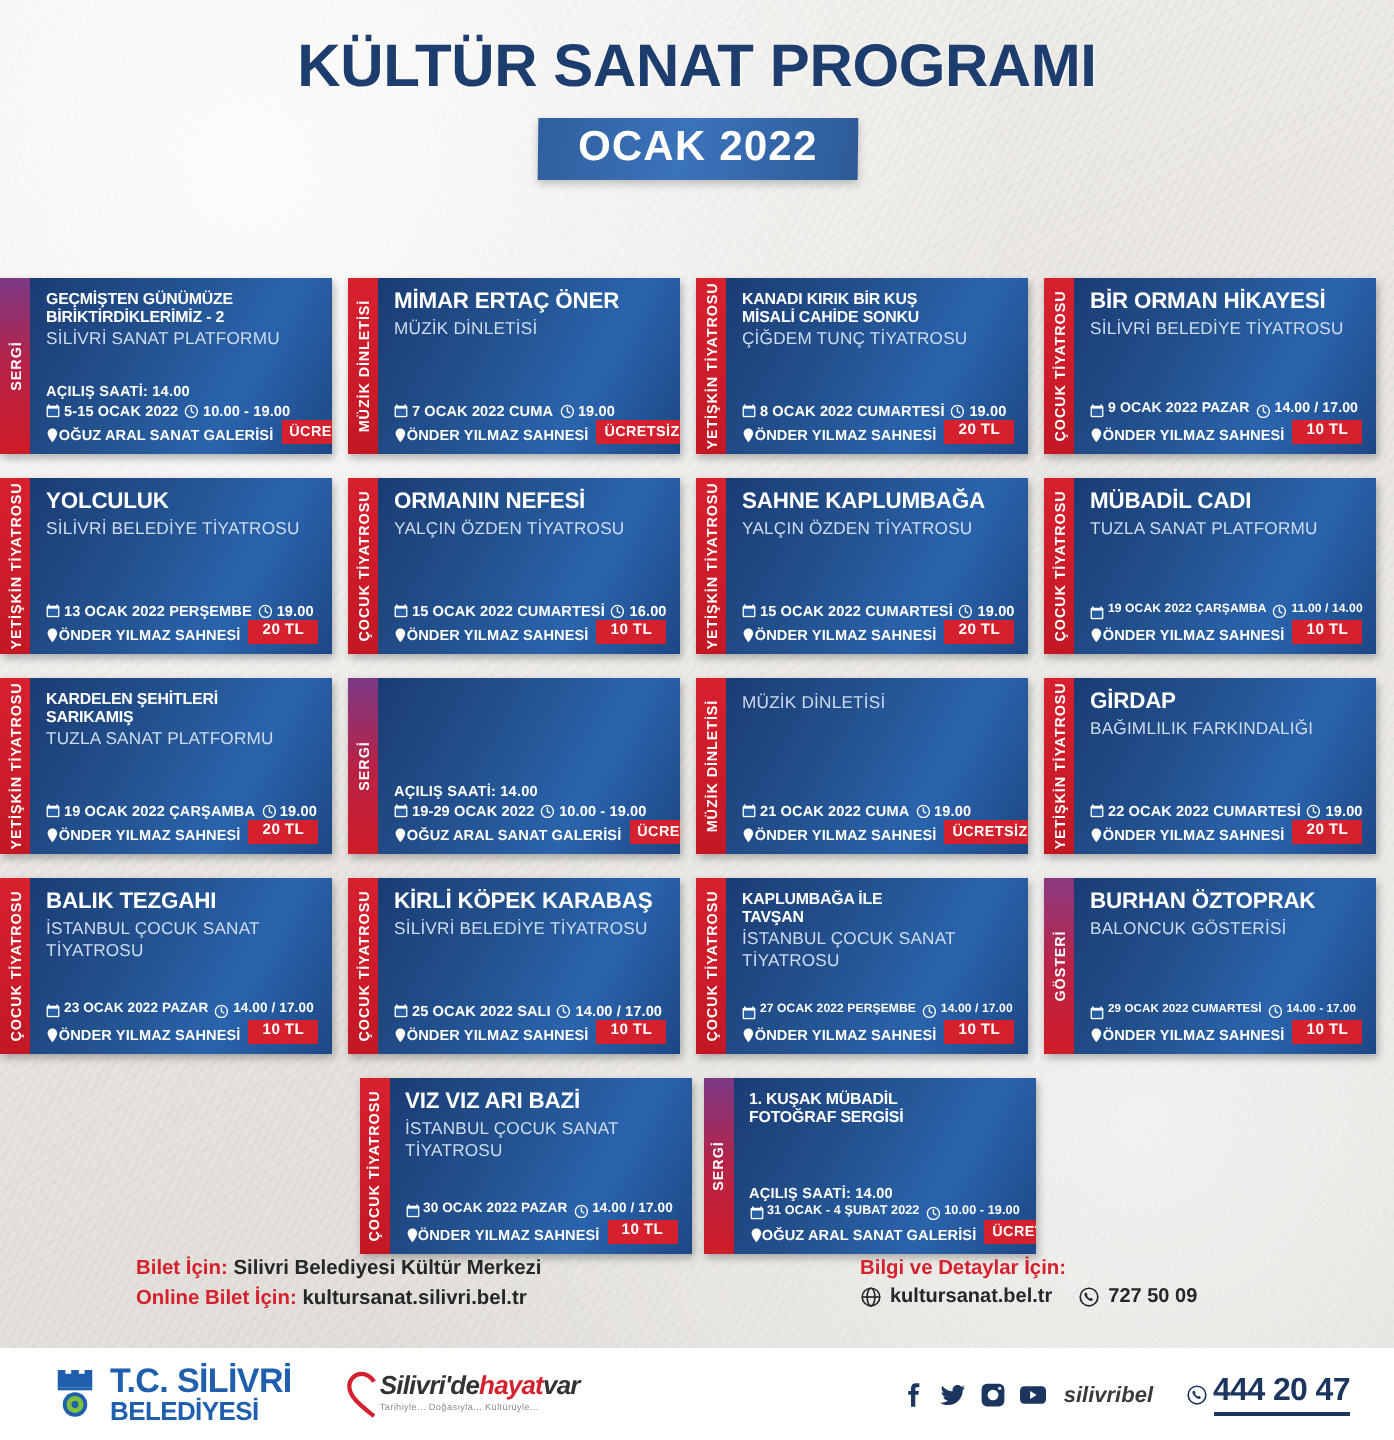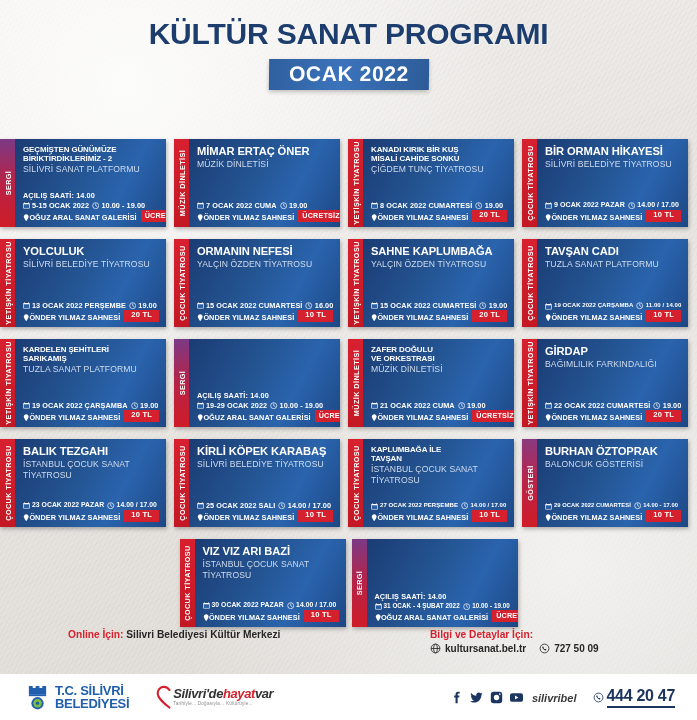--- a/index.html
+++ b/index.html
@@ -182,21 +182,21 @@
     display: flex;
     align-items: center;
     padding: 0 22px 0 26px;
   }
   #logo-muni { display: flex; align-items: center; gap: 6px; }
   .crest {
     width: 23px; height: 27px;
     position: relative;
   }
   .muni-text { line-height: 1.02; }
-  .muni-l1 { color: #1f5fae; font-size: 13px; font-weight: bold; letter-spacing: -0.3px; }
+  .muni-l1 { color: #1f5fae; font-size: 17px; font-weight: bold; letter-spacing: -0.3px; }
   .muni-l2 { color: #1f5fae; font-size: 13px; font-weight: bold; letter-spacing: -0.3px; }
   #logo-slogan { margin-left: 26px; display: flex; align-items: flex-start; }
   .slogan-text { font-size: 13px; font-weight: bold; font-style: italic; color: #333; letter-spacing: -0.4px; }
   .slogan-hayat { color: #d5202d; }
   .slogan-sub { font-size: 4.6px; color: #8b8b8b; letter-spacing: 0.2px; margin-top: -1px; }
   #footer-spacer { flex: 1; }
   #social { display: flex; align-items: flex-end; gap: 7px; }
   .soc-ico { width: 13px; height: 13px; display: inline-flex; align-items: center; justify-content: center; color: #1c3660; }
   .handle { font-size: 11px; font-style: italic; font-weight: bold; color: #3a3a3a; margin-left: 2px; }
   #phone { display: flex; align-items: center; gap: 3px; margin-left: 16px; }
@@ -509,21 +509,21 @@
             </div>
           </div>
         </div>
       </div>
       <div class="slot">
         <div class="card">
           <div class="cat-tab">
             <span class="cat-label">ÇOCUK TİYATROSU</span>
           </div>
           <div class="card-body">
-            <div class="ev-title"><span>TAVŞAN CADI</span></div>
+            <div class="ev-title"><span>MÜBADİL CADI</span></div>
             <div class="ev-sub">TUZLA SANAT PLATFORMU</div>
             <div class="spacer"></div>
             <div class="meta-line" style="font-size: 6.05px;">
               <span class="ico">
                 <svg viewBox="0 0 14 14" width="7" height="7" fill="#ffffff">
                   <rect x="0.6" y="1.8" width="12.8" height="11.4" rx="1.1"></rect>
                   <rect x="1.9" y="4.6" width="10.2" height="7.3" fill="#2a5fa3"></rect>
                   <rect x="2.1" y="0.3" width="1.5" height="2.8" rx="0.6"></rect>
                   <rect x="10.4" y="0.3" width="1.5" height="2.8" rx="0.6"></rect>
                 </svg>
@@ -633,21 +633,20 @@
             </div>
           </div>
         </div>
       </div>
       <div class="slot">
         <div class="card">
           <div class="cat-tab">
             <span class="cat-label">MÜZİK DİNLETİSİ</span>
           </div>
           <div class="card-body">
-            <div class="ev-title" style="font-size: 7.95px;"><span>ZAFER DOĞULU</span><span class="l2">VE ORKESTRASI</span></div>
             <div class="ev-sub">MÜZİK DİNLETİSİ</div>
             <div class="spacer"></div>
             <div class="meta-line">
               <span class="ico">
                 <svg viewBox="0 0 14 14" width="7" height="7" fill="#ffffff">
                   <rect x="0.6" y="1.8" width="12.8" height="11.4" rx="1.1"></rect>
                   <rect x="1.9" y="4.6" width="10.2" height="7.3" fill="#2a5fa3"></rect>
                   <rect x="2.1" y="0.3" width="1.5" height="2.8" rx="0.6"></rect>
                   <rect x="10.4" y="0.3" width="1.5" height="2.8" rx="0.6"></rect>
                 </svg>
@@ -924,20 +923,21 @@
             </div>
           </div>
         </div>
       </div>
       <div class="slot">
         <div class="card">
           <div class="cat-tab sergi">
             <span class="cat-label">SERGİ</span>
           </div>
           <div class="card-body">
+            <div class="ev-title" style="font-size: 7.95px;"><span>1. KUŞAK MÜBADİL</span><span class="l2">FOTOĞRAF SERGİSİ</span></div>
             <div class="spacer"></div>
             <div class="ev-open">AÇILIŞ SAATİ: 14.00</div>
             <div class="meta-line" style="font-size: 6.3px;">
               <span class="ico">
                 <svg viewBox="0 0 14 14" width="7" height="7" fill="#ffffff">
                   <rect x="0.6" y="1.8" width="12.8" height="11.4" rx="1.1"></rect>
                   <rect x="1.9" y="4.6" width="10.2" height="7.3" fill="#2a5fa3"></rect>
                   <rect x="2.1" y="0.3" width="1.5" height="2.8" rx="0.6"></rect>
                   <rect x="10.4" y="0.3" width="1.5" height="2.8" rx="0.6"></rect>
                 </svg>
@@ -964,22 +964,26 @@
             </div>
           </div>
         </div>
       </div>
     </div>
   </div>
 
 <div id="footer-info">
   <div id="footer-left">
     <div class="finfo-line">
-      <span class="lbl">Online İçin:</span>
+      <span class="lbl">Bilet İçin:</span>
       <span class="val">Silivri Belediyesi Kültür Merkezi</span>
+    </div>
+    <div class="finfo-line">
+      <span class="lbl">Online Bilet İçin:</span>
+      <span class="val">kultursanat.silivri.bel.tr</span>
     </div>
   </div>
   <div id="footer-right">
     <div class="fr-head">Bilgi ve Detaylar İçin:</div>
     <div class="fr-row">
       <span class="soc-ico" style="width:11px;height:11px;">
         <svg viewBox="0 0 16 16" width="11" height="11" fill="none" stroke="#262626" stroke-width="1.2">
           <circle cx="8" cy="8" r="6.4"></circle>
             <ellipse cx="8" cy="8" rx="2.8" ry="6.4"></ellipse>
             <path d="M1.6 8h12.8"></path>

